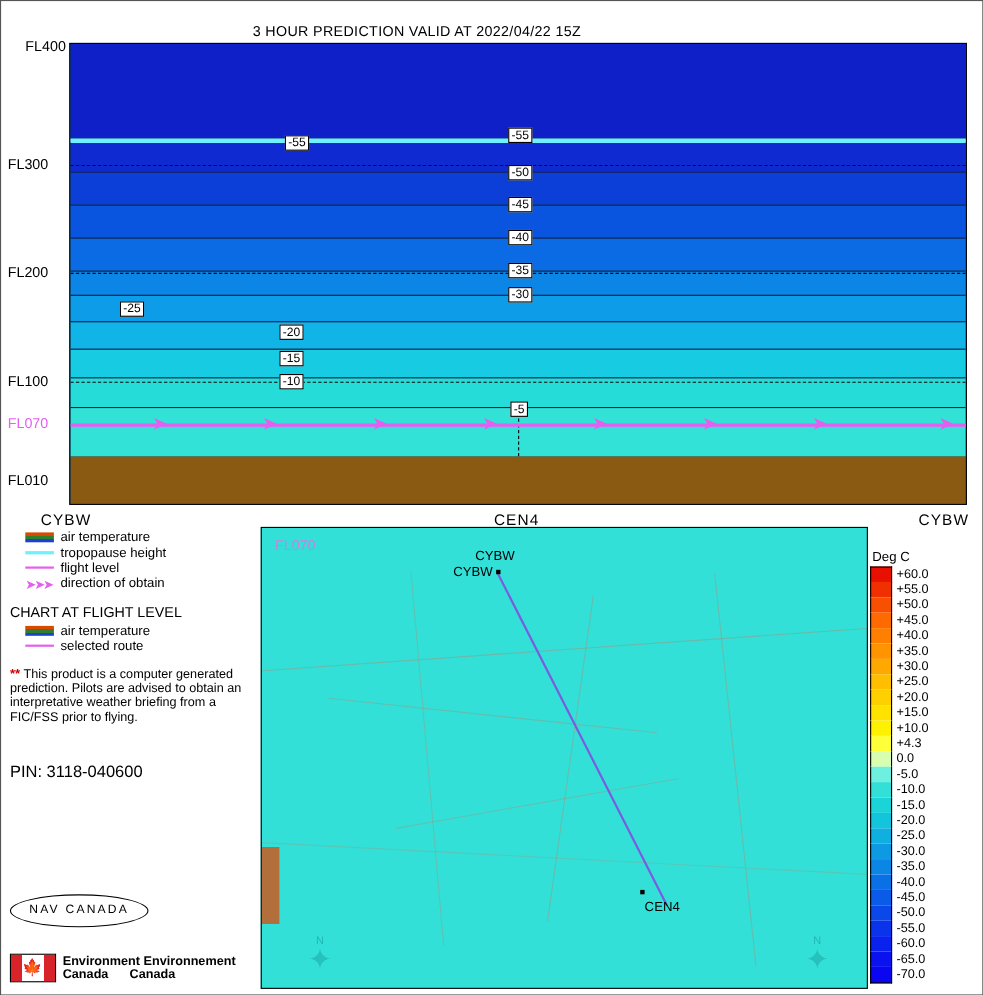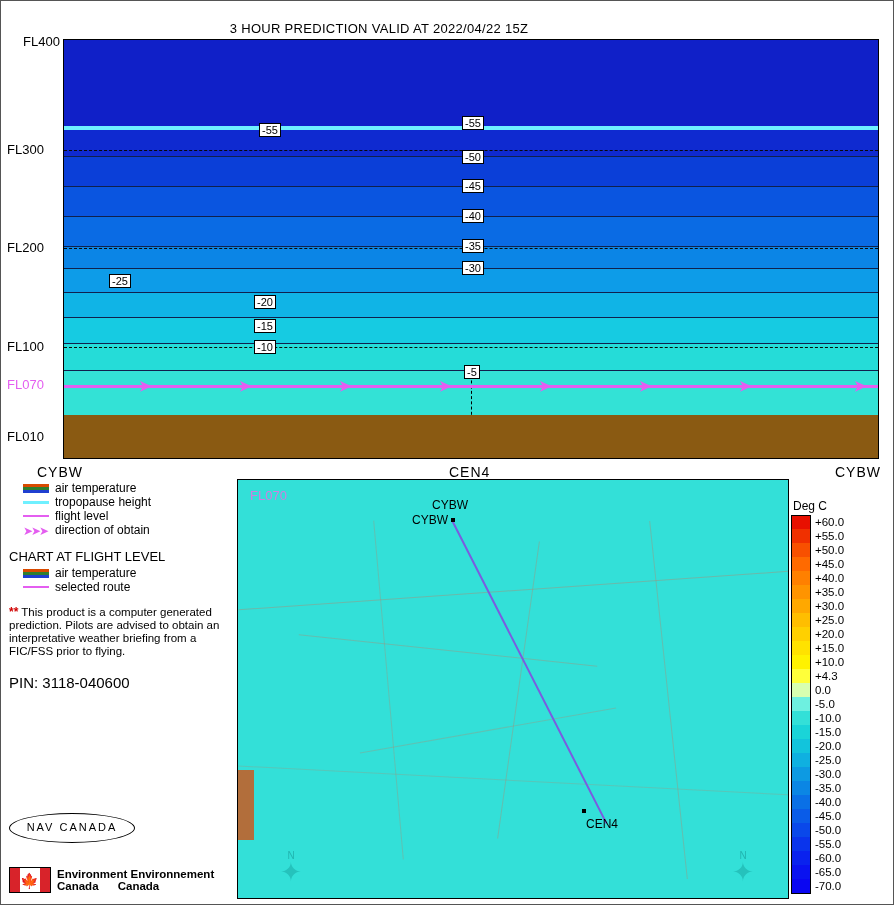--- a/index.html
+++ b/index.html
@@ -31,21 +31,21 @@
   .leg-h{font-size:13px;margin-bottom:2px;}
   .leg-row{display:flex;align-items:center;margin-left:14px;height:14px;}
   .leg-swatch{width:26px;height:8px;margin-right:6px;flex:0 0 26px;}
   .leg-txt{font-size:12px;}
   .sw-temp{background:linear-gradient(to bottom,#d94a00 0 3px,#2f7f2f 3px 6px,#1f3fd0 6px 9px);height:9px;}
   .sw-tropo{background:#6ff0ff;height:3px;}
   .sw-flight{background:#e45ef0;height:2px;}
   .sw-dir{color:#e45ef0;font-size:12px;line-height:10px;letter-spacing:-2px;}
   .note{font-size:11.5px;line-height:13px;margin-top:12px;}
   .note .star{font-size:12px;}
-  .pin{font-size:15px;margin-top:16px;}
+  .pin{font-size:15px;margin-top:34px;}
 
   .navcanada{position:absolute;left:8px;top:812px;width:124px;height:28px;border:1.5px solid #000;border-radius:50%;}
   .navcanada span{display:block;text-align:center;font-size:11px;letter-spacing:2px;line-height:26px;}
   .envblock{position:absolute;left:8px;top:866px;display:flex;align-items:center;}
   .flagbox{width:40px;height:24px;background:#fff;border:1px solid #000;position:relative;}
   .flagbox .bar{position:absolute;top:0;bottom:0;width:10px;background:#d8232a;}
   .flagbox .bl{left:0}.flagbox .br{right:0}
   .flagbox .leaf{position:absolute;left:50%;top:50%;transform:translate(-50%,-50%);color:#d8232a;font-size:15px;line-height:15px;}
   .envtxt{margin-left:6px;font-size:11.5px;font-weight:bold;line-height:12px;}
 

